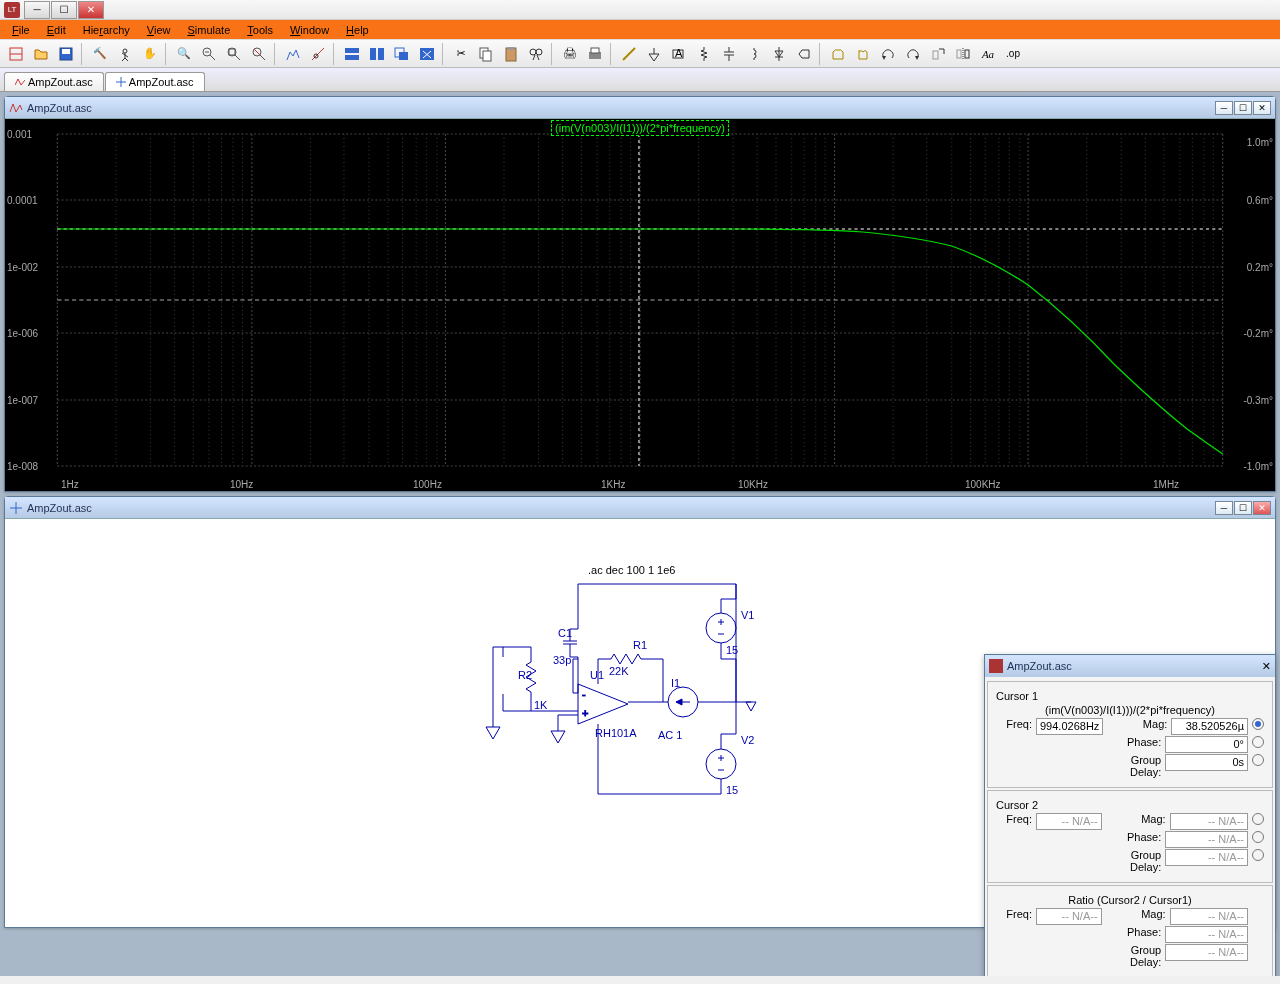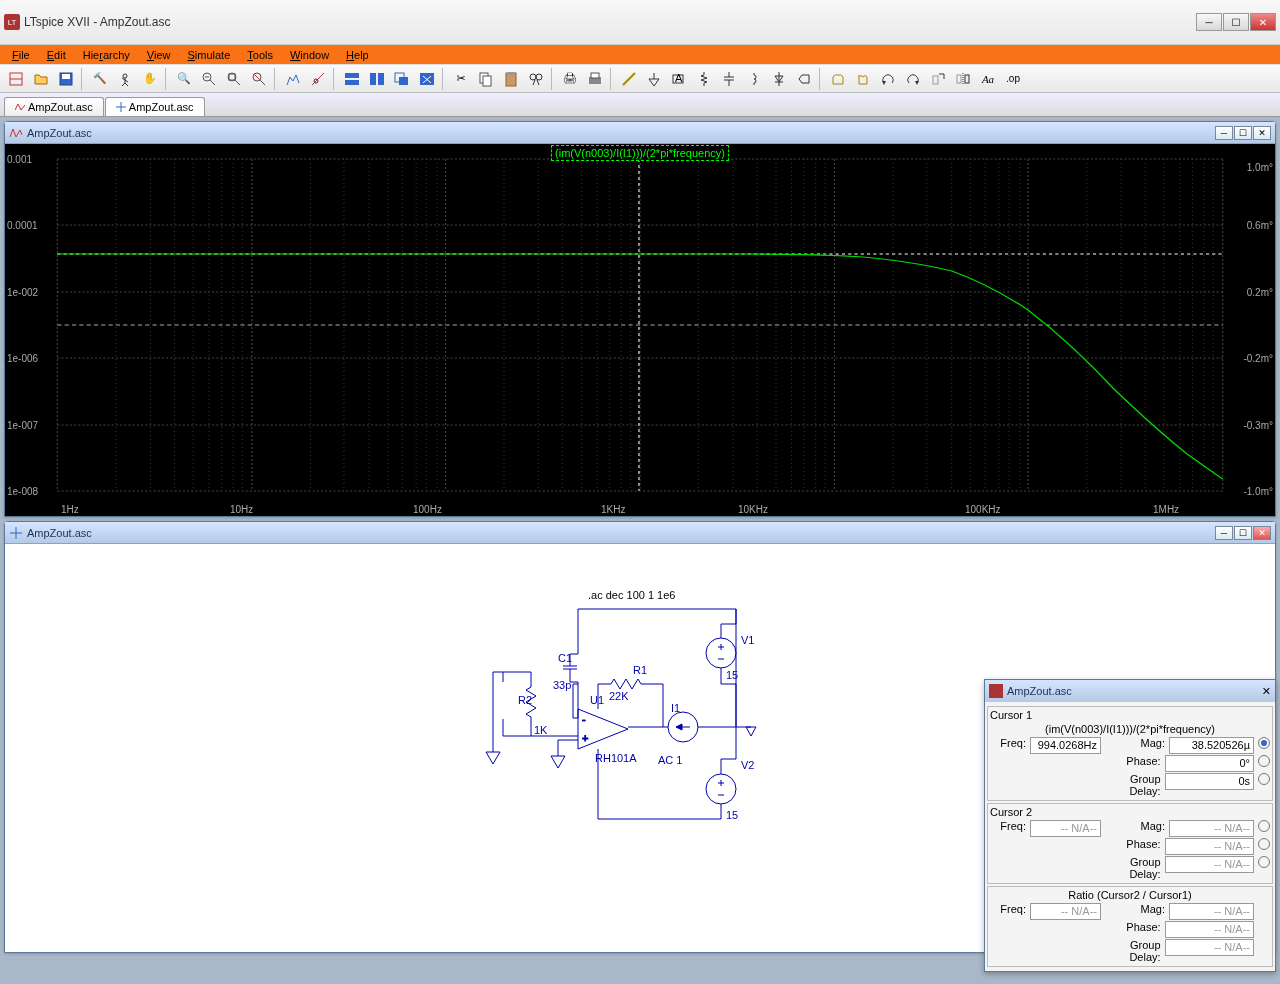--- a/index.html
+++ b/index.html
@@ -1,17 +1,17 @@
 <!DOCTYPE html>
 <html><head>
 <meta charset="utf-8">
 <style>
 *{box-sizing:border-box;margin:0;padding:0;font-family:"Segoe UI",Tahoma,sans-serif;font-size:11px}
 body{background:#f0f0f0;overflow:hidden;width:1280px;height:984px}
-.titlebar{height:45px;background:linear-gradient(#f8f8f8,#e8e8e8);border-bottom:1px solid #ccc;display:flex;align-items:center;padding:0 4px}
+.titlebar{height:20px;background:linear-gradient(#f8f8f8,#e8e8e8);border-bottom:1px solid #ccc;display:flex;align-items:center;padding:0 4px}
 .titlebar .icon{width:16px;height:16px;background:#a33;border-radius:2px;margin-right:4px;display:flex;align-items:center;justify-content:center;color:#fff;font-size:8px}
 .titlebar .title{flex:1;font-size:12px;color:#333}
 .winbtns{display:flex;gap:1px}
 .winbtn{width:26px;height:18px;background:linear-gradient(#f8f8f8,#d8d8d8);border:1px solid #999;display:flex;align-items:center;justify-content:center;font-size:10px;cursor:default}
 .winbtn.close{background:linear-gradient(#e88,#c33);color:#fff}
 .menubar{height:20px;background:#f97316;display:flex;align-items:center;padding:0 4px;gap:1px;border-bottom:1px solid #ddd}
 .menuitem{padding:2px 8px;cursor:default}
 .menuitem u{text-decoration:underline}
 .toolbar{height:28px;background:linear-gradient(#fafafa,#e8e8e8);border-bottom:1px solid #bbb;display:flex;align-items:center;padding:0 4px;gap:1px}
 .tbtn{width:24px;height:22px;border:1px solid transparent;display:flex;align-items:center;justify-content:center;cursor:default}
@@ -34,40 +34,39 @@
 .plot-svg{position:absolute;inset:0}
 .ylabel-l{position:absolute;left:2px;font-size:10px;color:#aaa}
 .ylabel-r{position:absolute;right:2px;font-size:10px;color:#aaa}
 .xlabel{position:absolute;bottom:1px;font-size:10px;color:#aaa}
 .schemwin{height:432px}
 .schemarea{height:408px;background:#fff;position:relative}
 .cursorwin{position:absolute;right:4px;top:562px;width:292px;background:#f4f4f4;border:1px solid #5a7a9a;box-shadow:0 2px 6px rgba(0,0,0,0.3)}
 .cursorwin .ctitle{height:22px;background:linear-gradient(#d5e5ff,#b5cae5);display:flex;align-items:center;padding:0 4px}
 .cursorwin .ctitle .t{flex:1;color:#235}
 .cursorwin .cbody{padding:2px;font-size:11px}
-.cgroup{border:1px solid #bbb;margin:2px 0;padding:2px}
+.cgroup{border:1px solid #bbb;margin:2px 0;padding:8px}
 .cgroup .ghead{text-align:left;font-size:11px;margin-bottom:2px}
 .cgroup .gexpr{text-align:center;font-size:11px;margin-bottom:2px}
 .crow{display:flex;align-items:flex-start;margin:1px 0;gap:2px}
 .crow label{width:38px;text-align:right;padding-right:2px}
 .crow .val{flex:0.9;background:#fff;border:1px solid #999;padding:1px 3px;text-align:right;height:17px;line-height:13px}
 .crow .lbl2{width:64px;text-align:right;padding-right:2px}
 .crow .val2{flex:1.1;background:#fff;border:1px solid #999;padding:1px 3px;text-align:right;height:17px;line-height:13px}
 .crow .radio{width:12px;height:12px;border:1px solid #777;border-radius:50%;margin-left:2px;display:flex;align-items:center;justify-content:center}
 .crow .radio .dot{width:6px;height:6px;background:#36c;border-radius:50%}
 .crow.disabled .val,.crow.disabled .val2{color:#999}
 .schem-text{font-family:Arial;font-size:11px;fill:#00a;}
 .schem-black{font-family:Arial;font-size:11px;fill:#000;}
 </style>
 </head>
 <body>
 
 <div class="titlebar">
   <div class="icon">LT</div>
-  <div class="title">LTspice XVII - AmpZout.asc</div>
   <div class="winbtns">
     <div class="winbtn">─</div>
     <div class="winbtn">☐</div>
     <div class="winbtn close">✕</div>
   </div>
 </div>
 
 <div class="menubar">
   <div class="menuitem"><u>F</u><span>ile</span></div>
   <div class="menuitem"><u>E</u>dit</div>

